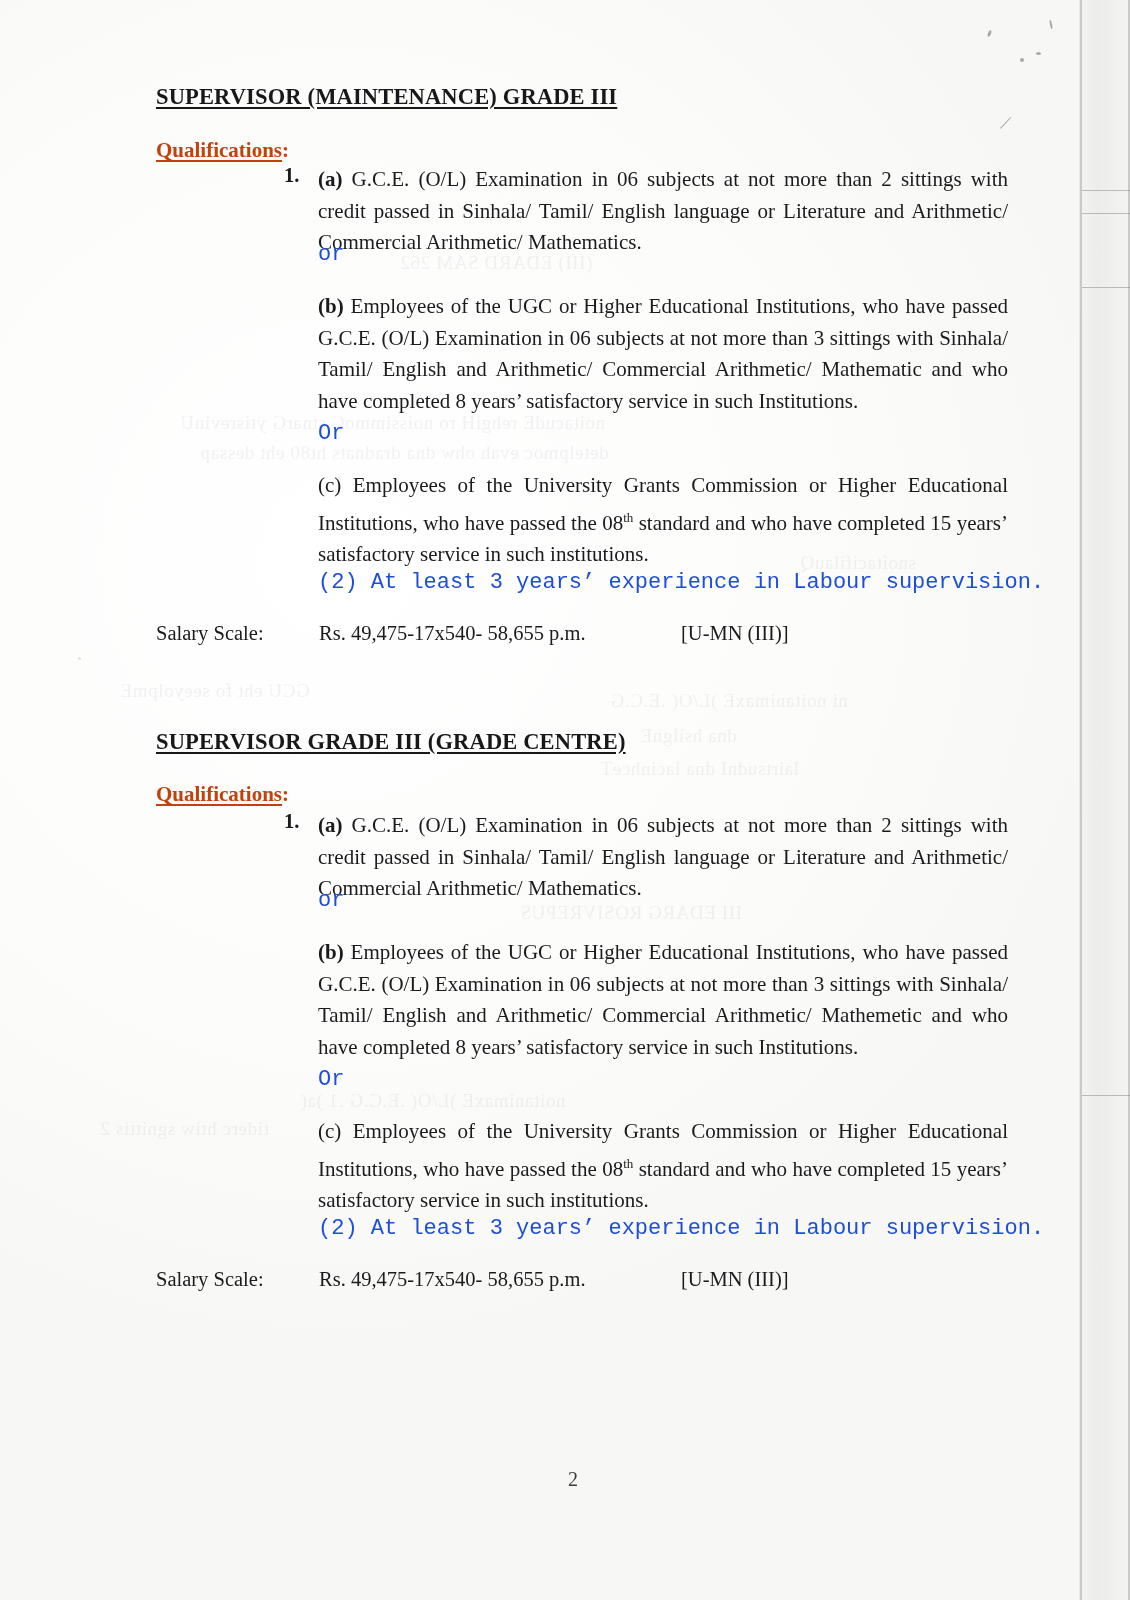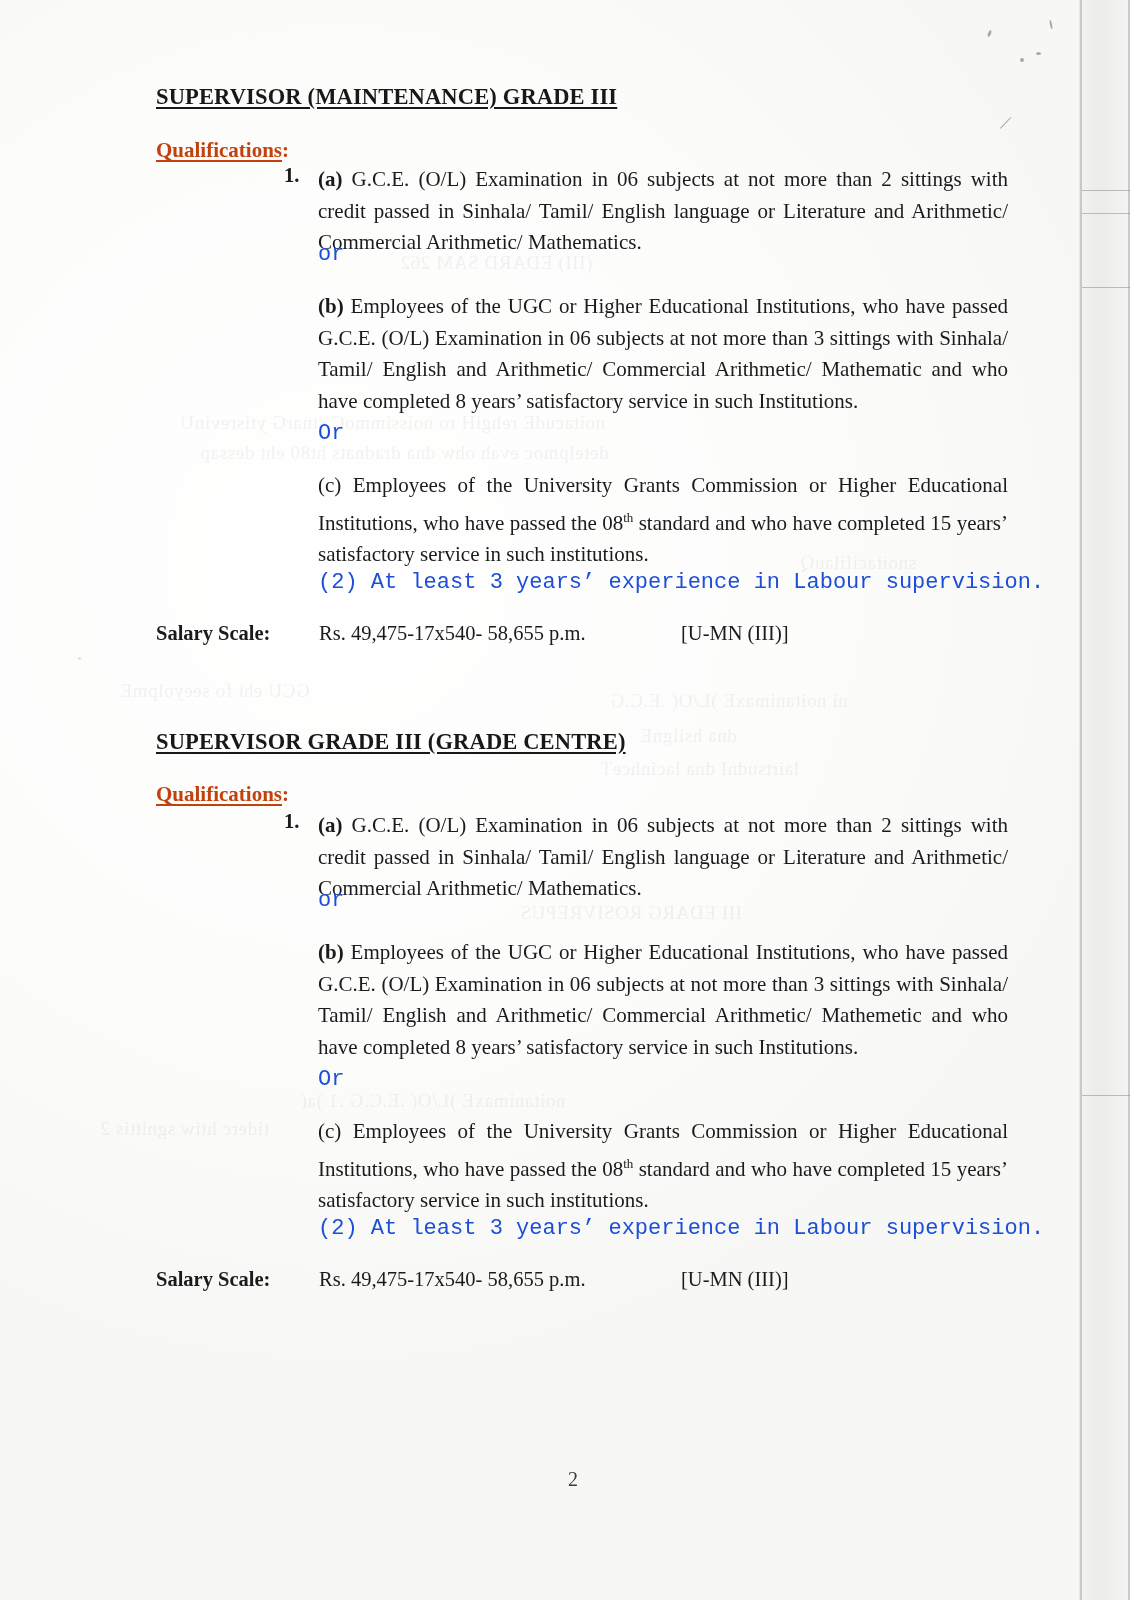--- a/index.html
+++ b/index.html
@@ -153,21 +153,21 @@
     position: absolute;
     left: 148px;
     width: 860px;
     font-family: "Liberation Serif", serif;
     font-size: 20.5px;
     color: #1b1b1d;
   }
   .salary-row .lbl {
     position: absolute;
     left: 0;
-    font-weight: bold;
+    font-weight: normal;
     white-space: nowrap;
   }
   .salary-row .val {
     position: absolute;
     left: 163px;
     white-space: nowrap;
   }
   .salary-row .code {
     position: absolute;
     left: 525px;

